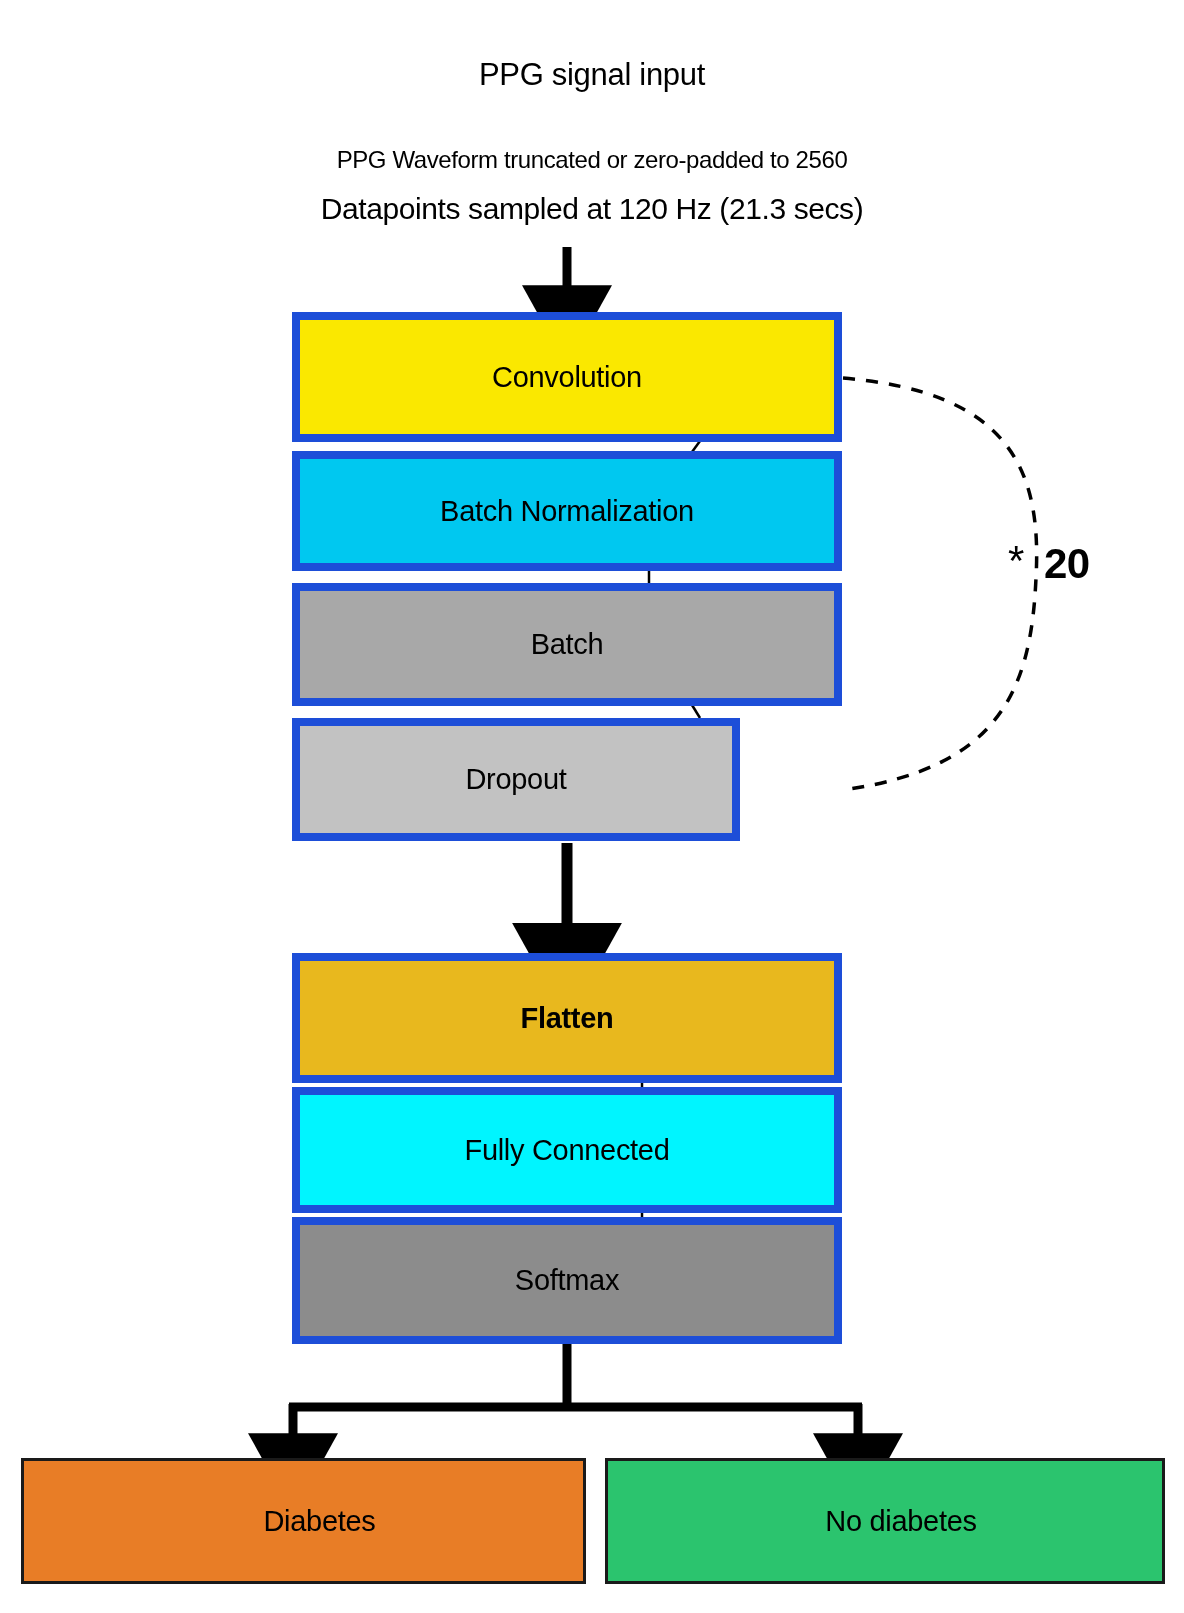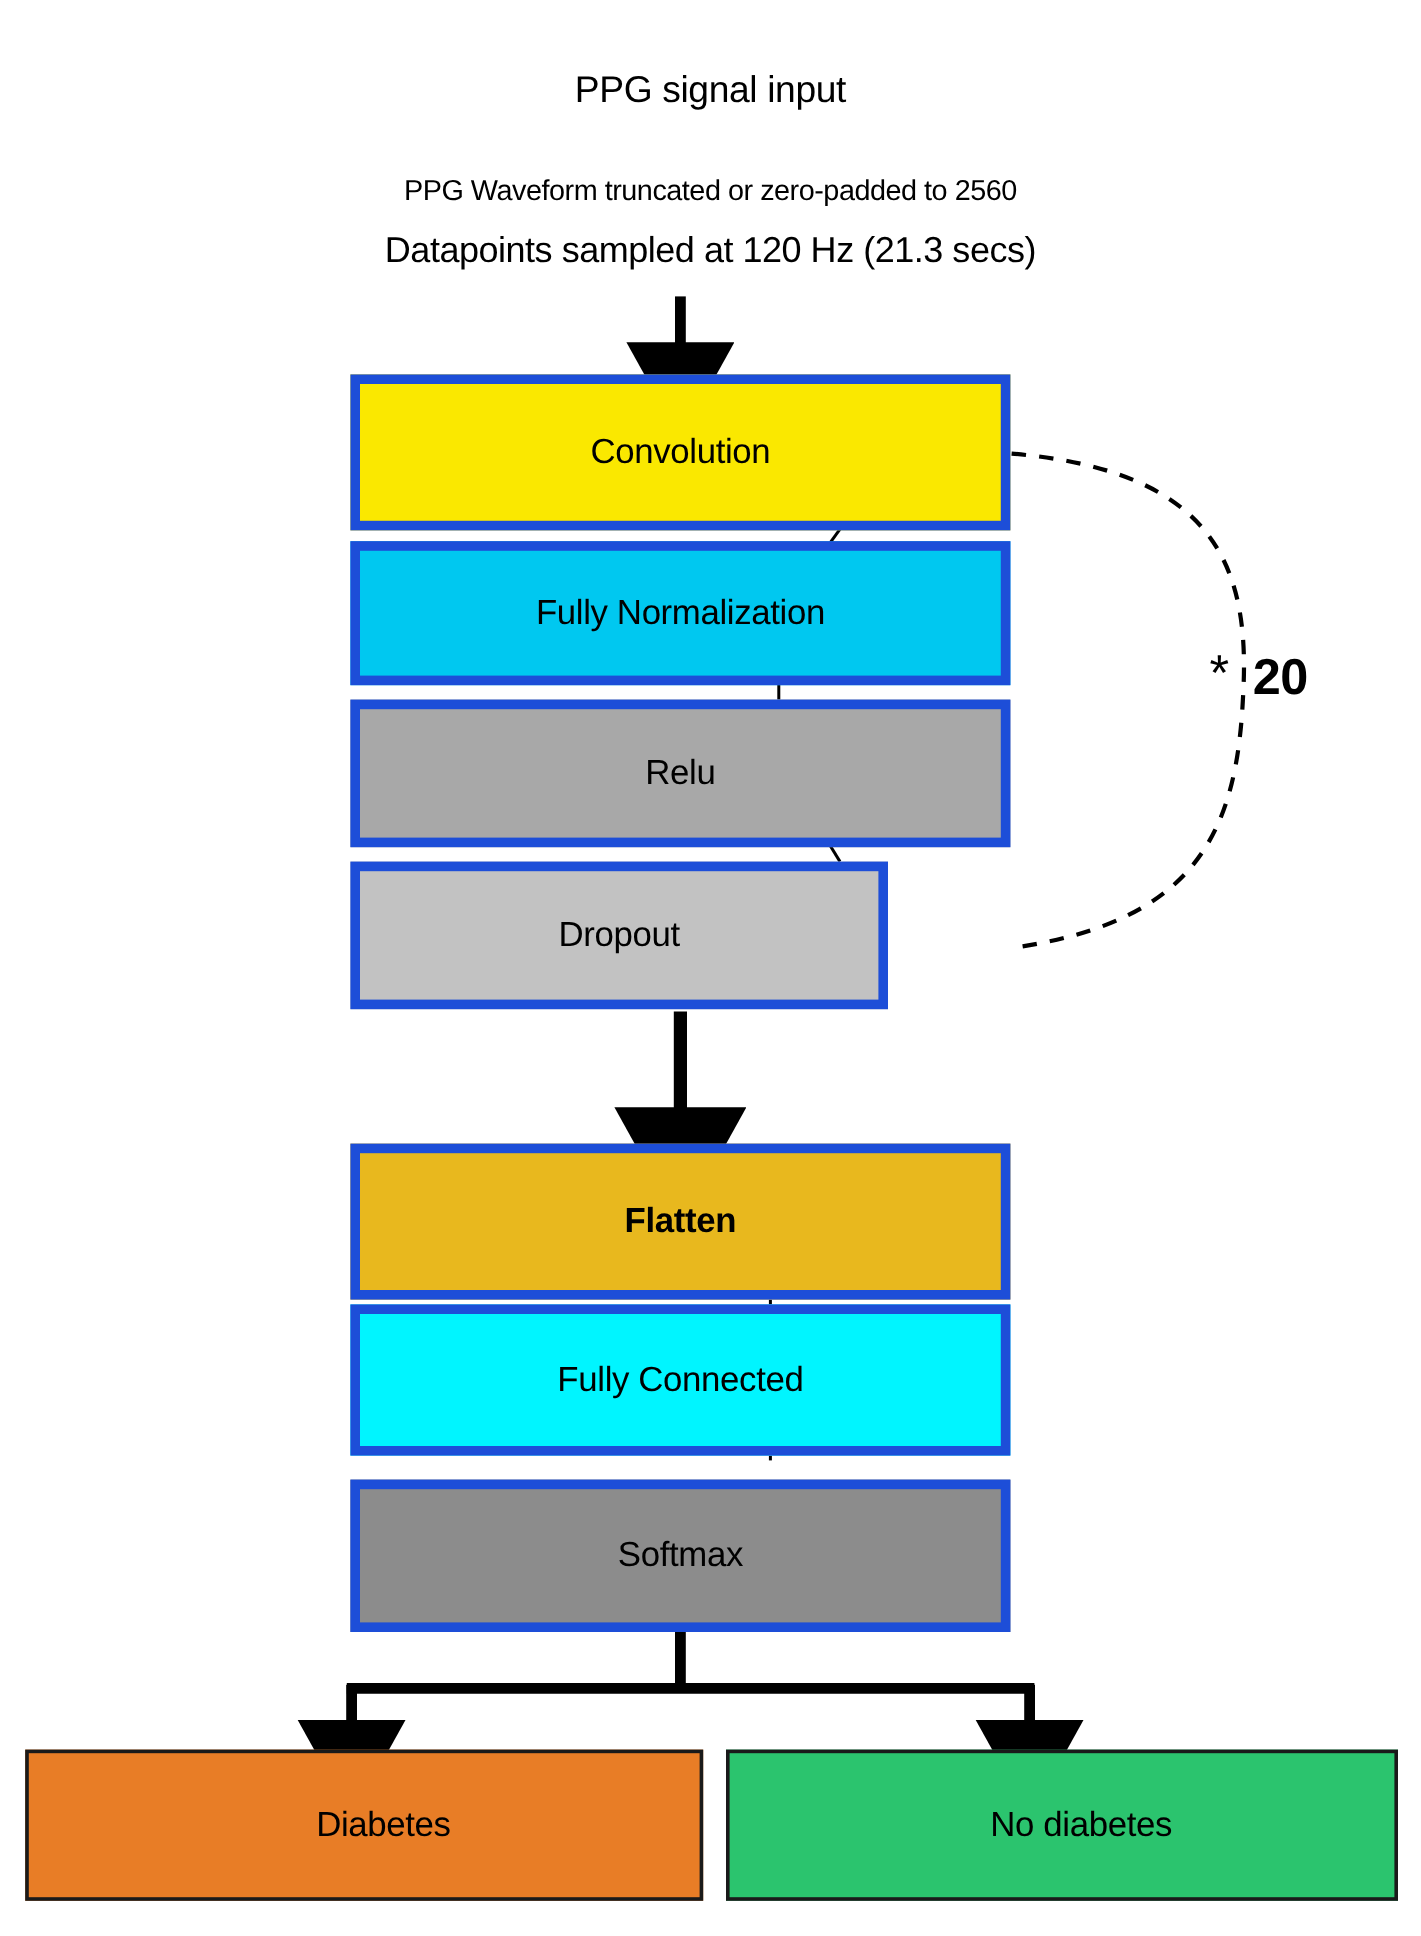--- a/index.html
+++ b/index.html
@@ -63,21 +63,21 @@
     font-size: 29px;
     letter-spacing: -0.3px;
     padding-left: 32px;
   }
   #box-convolution       { left: 292px; top: 312px;  width: 550px; height: 130px; background: #FAE800; }
   #box-batchnorm         { left: 292px; top: 451px;  width: 550px; height: 120px; background: #00C8F0; }
   #box-relu              { left: 292px; top: 583px;  width: 550px; height: 123px; background: #A8A8A8; }
   #box-dropout           { left: 292px; top: 718px;  width: 448px; height: 123px; background: #C2C2C2; }
   #box-flatten           { left: 292px; top: 953px;  width: 550px; height: 130px; background: #E8B81E; font-weight: bold; }
   #box-fullyconnected    { left: 292px; top: 1087px; width: 550px; height: 126px; background: #00F5FF; }
-  #box-softmax           { left: 292px; top: 1217px; width: 550px; height: 127px; background: #8C8C8C; margin-top: 16px; }
+  #box-softmax           { left: 292px; top: 1217px; width: 550px; height: 127px; background: #8C8C8C; }
   #box-diabetes          { left: 21px;   top: 1458px; width: 565px; height: 126px; background: #E87D26; }
   #box-no-diabetes       { left: 605px;  top: 1458px; width: 560px; height: 126px; background: #2BC46E; }
 
   #mult-star {
     position: absolute;
     left: 1008px;
     top: 540px;
     font-size: 42px;
     color: #000000;
     line-height: 1;
@@ -148,22 +148,22 @@
 
     <g>
       <line x1="567" y1="1344" x2="567" y2="1407" stroke="#000000" stroke-width="9"></line>
       <line x1="289" y1="1407" x2="862" y2="1407" stroke="#000000" stroke-width="9"></line>
       <line x1="293" y1="1404" x2="293" y2="1444" stroke="#000000" stroke-width="9" marker-end="url(#arrowhead)"></line>
       <line x1="858" y1="1404" x2="858" y2="1444" stroke="#000000" stroke-width="9" marker-end="url(#arrowhead)"></line>
     </g>
   </svg>
 
   <div class="layer-box" id="box-convolution">Convolution</div>
-  <div class="layer-box" id="box-batchnorm">Fully Normalization</div>
-  <div class="layer-box" id="box-relu">Relu</div>
+  <div class="layer-box" id="box-batchnorm">Batch Normalization</div>
+  <div class="layer-box" id="box-relu">Batch</div>
   <div class="layer-box" id="box-dropout">Dropout</div>
   <div class="layer-box" id="box-flatten">Flatten</div>
   <div class="layer-box" id="box-fullyconnected">Fully Connected</div>
   <div class="layer-box" id="box-softmax">Softmax</div>
 
   <div id="mult-star">*</div>
   <div id="mult-count">20</div>
 
   <div class="out-box" id="box-diabetes">Diabetes</div>
   <div class="out-box" id="box-no-diabetes">No diabetes</div>

